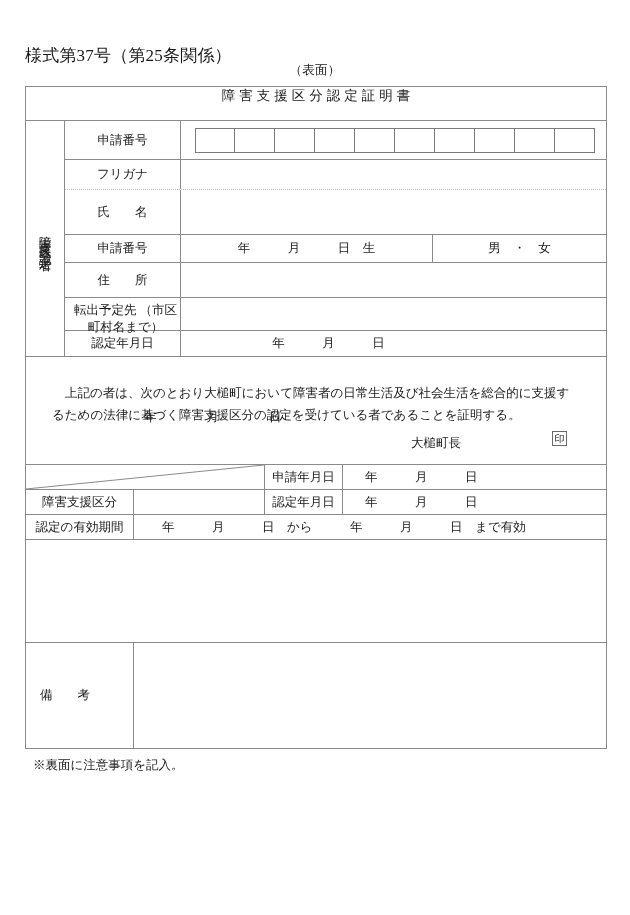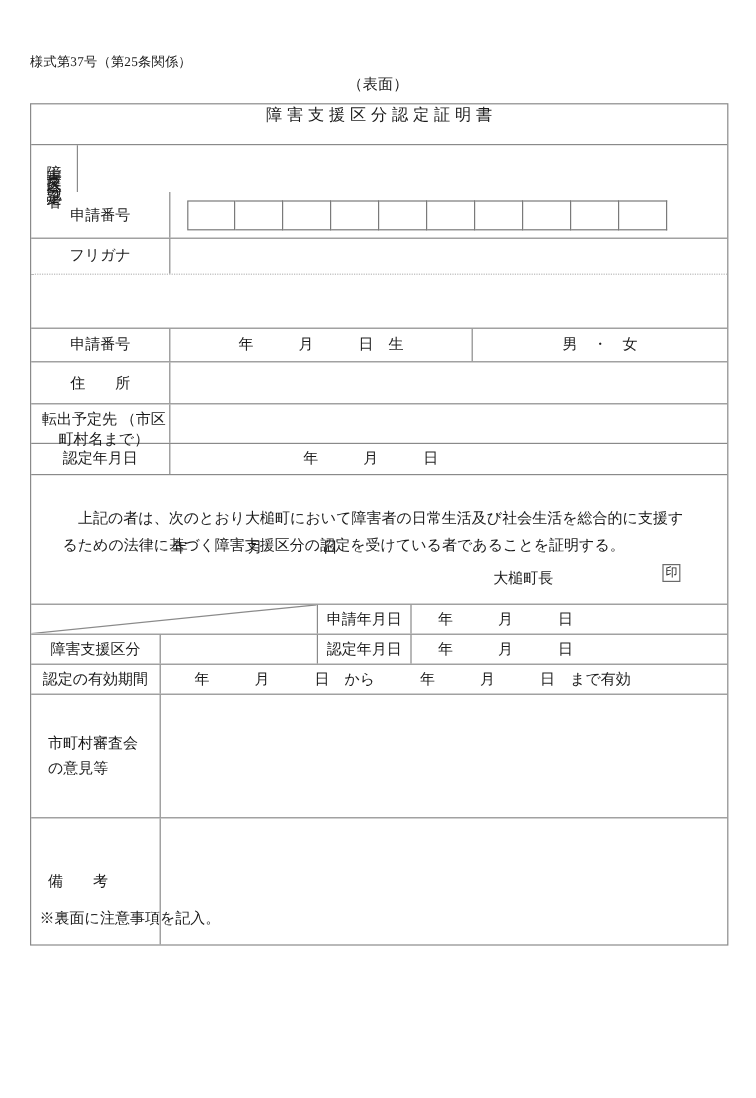--- a/index.html
+++ b/index.html
@@ -21,21 +21,21 @@
     width: 630px;
     height: 915px;
     overflow: hidden;
   }
 
   
   .form-no {
     position: absolute;
     left: 25px;
     top: 44px;
-    font-size: 11px;
+    font-size: 17px;
     letter-spacing: 0.2px;
     white-space: nowrap;
   }
   .side-label {
     position: absolute;
     left: 0;
     top: 62px;
     width: 630px;
     text-align: center;
     font-size: 12.5px;
@@ -76,21 +76,21 @@
     align-items: flex-start;
     justify-content: center;
   }
   .title-text {
     font-size: 13.5px;
     letter-spacing: 4px;
     text-indent: 4px;
   }
 
   
-  .applicant-block { display: flex; flex-direction: column; }
+  .applicant-block { display: flex; }
   .vert-label {
     width: 39px;
     flex: 0 0 39px;
     border-right: 1px solid #8a8a8a;
     display: flex;
     align-items: center;
     justify-content: center;
     writing-mode: vertical-rl;
     font-size: 12.5px;
     letter-spacing: 3px;
@@ -241,20 +241,21 @@
             <div class="numbox"></div>
           </div>
         </div>
 
         <div class="row bb-dot" style="height:30px">
           <div class="cell lbl">フリガナ</div>
           <div class="cell val"></div>
         </div>
 
         <div class="row bb" style="height:45px">
+          <div class="cell lbl">氏　　名</div>
           <div class="cell val"></div>
         </div>
 
         <div class="row bb" style="height:28px">
           <div class="cell lbl">申請番号</div>
           <div class="cell br" style="width:252px;flex:0 0 252px;justify-content:center">年　　　月　　　日　生</div>
           <div class="cell" style="flex:1 1 auto;justify-content:center">男　・　女</div>
         </div>
 
         <div class="row bb" style="height:35px">
@@ -301,26 +302,20 @@
       <div class="cell c3 br">認定年月日</div>
       <div class="cell c4">年　　　月　　　日</div>
     </div>
 
     <div class="row bb" style="height:25px">
       <div class="cell period-lbl">認定の有効期間</div>
       <div class="cell period-val">年　　　月　　　日　から　　　年　　　月　　　日　まで有効</div>
     </div>
 
     <div class="row bb" style="height:103px">
-      <div class="cell big-lbl">
-        <div>
-          <span>市町村審査会</span>
-          <span>の意見等</span>
-        </div>
-      </div>
       <div class="cell big-val"></div>
     </div>
 
     <div class="row" style="height:105px">
       <div class="cell big-lbl">備　　考</div>
       <div class="cell big-val"></div>
     </div>
 
   </div>
 

